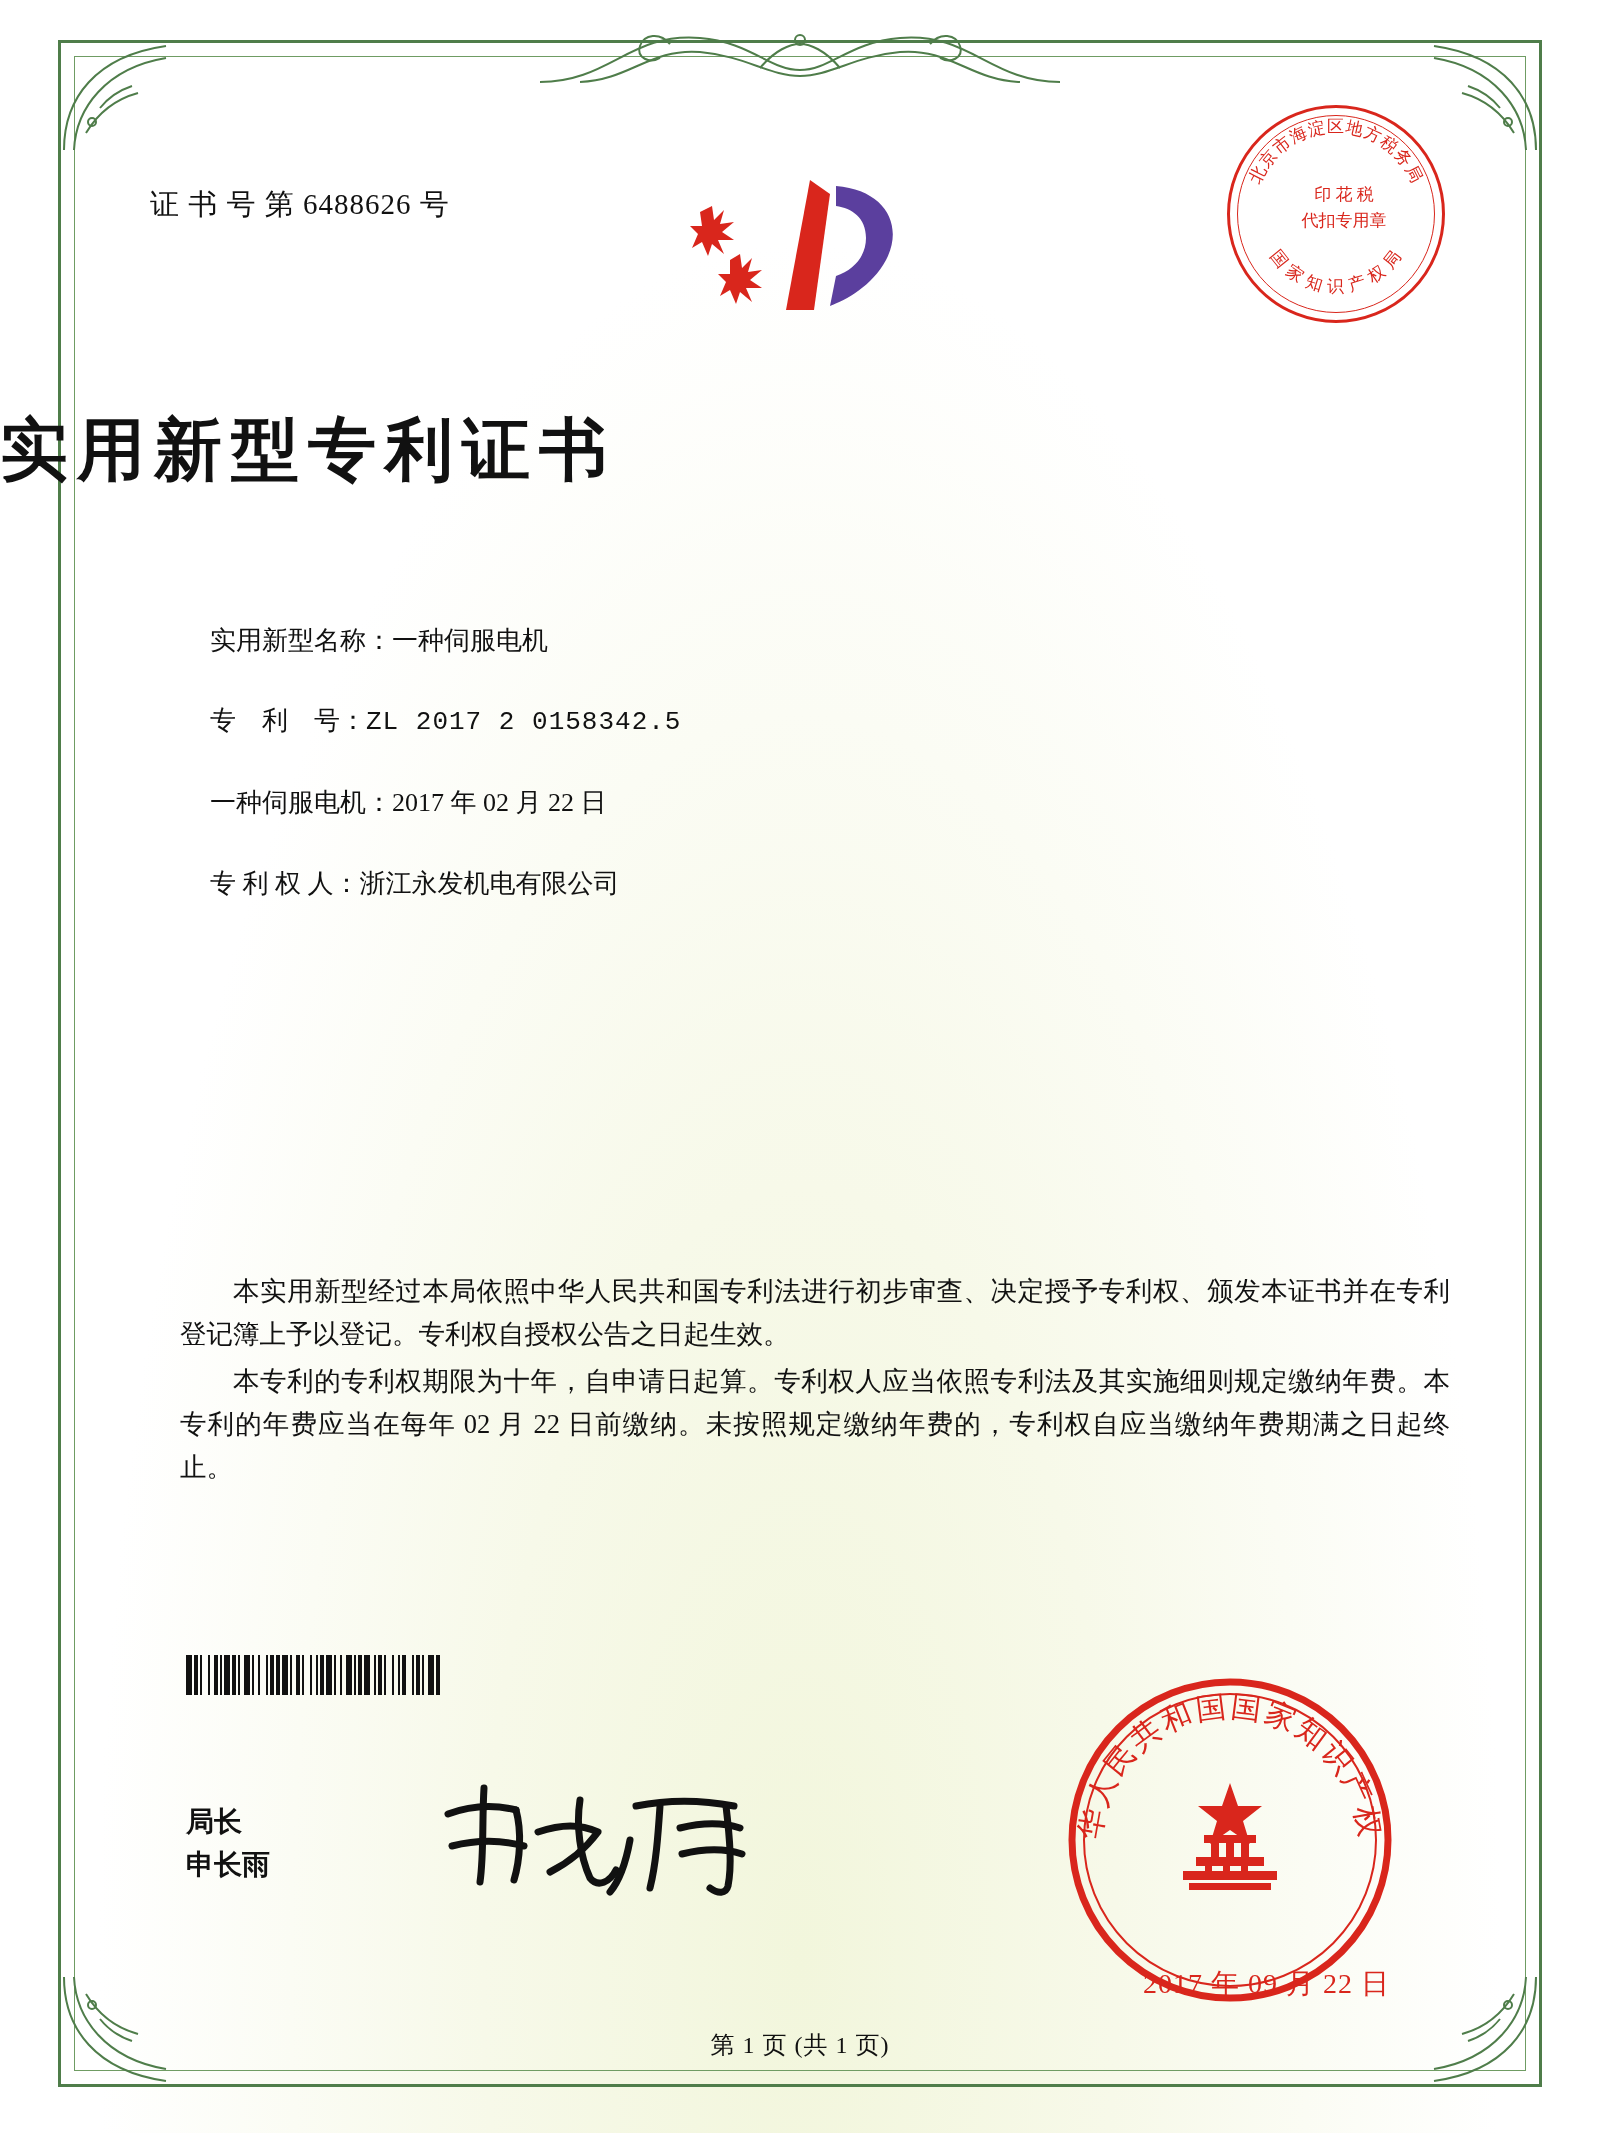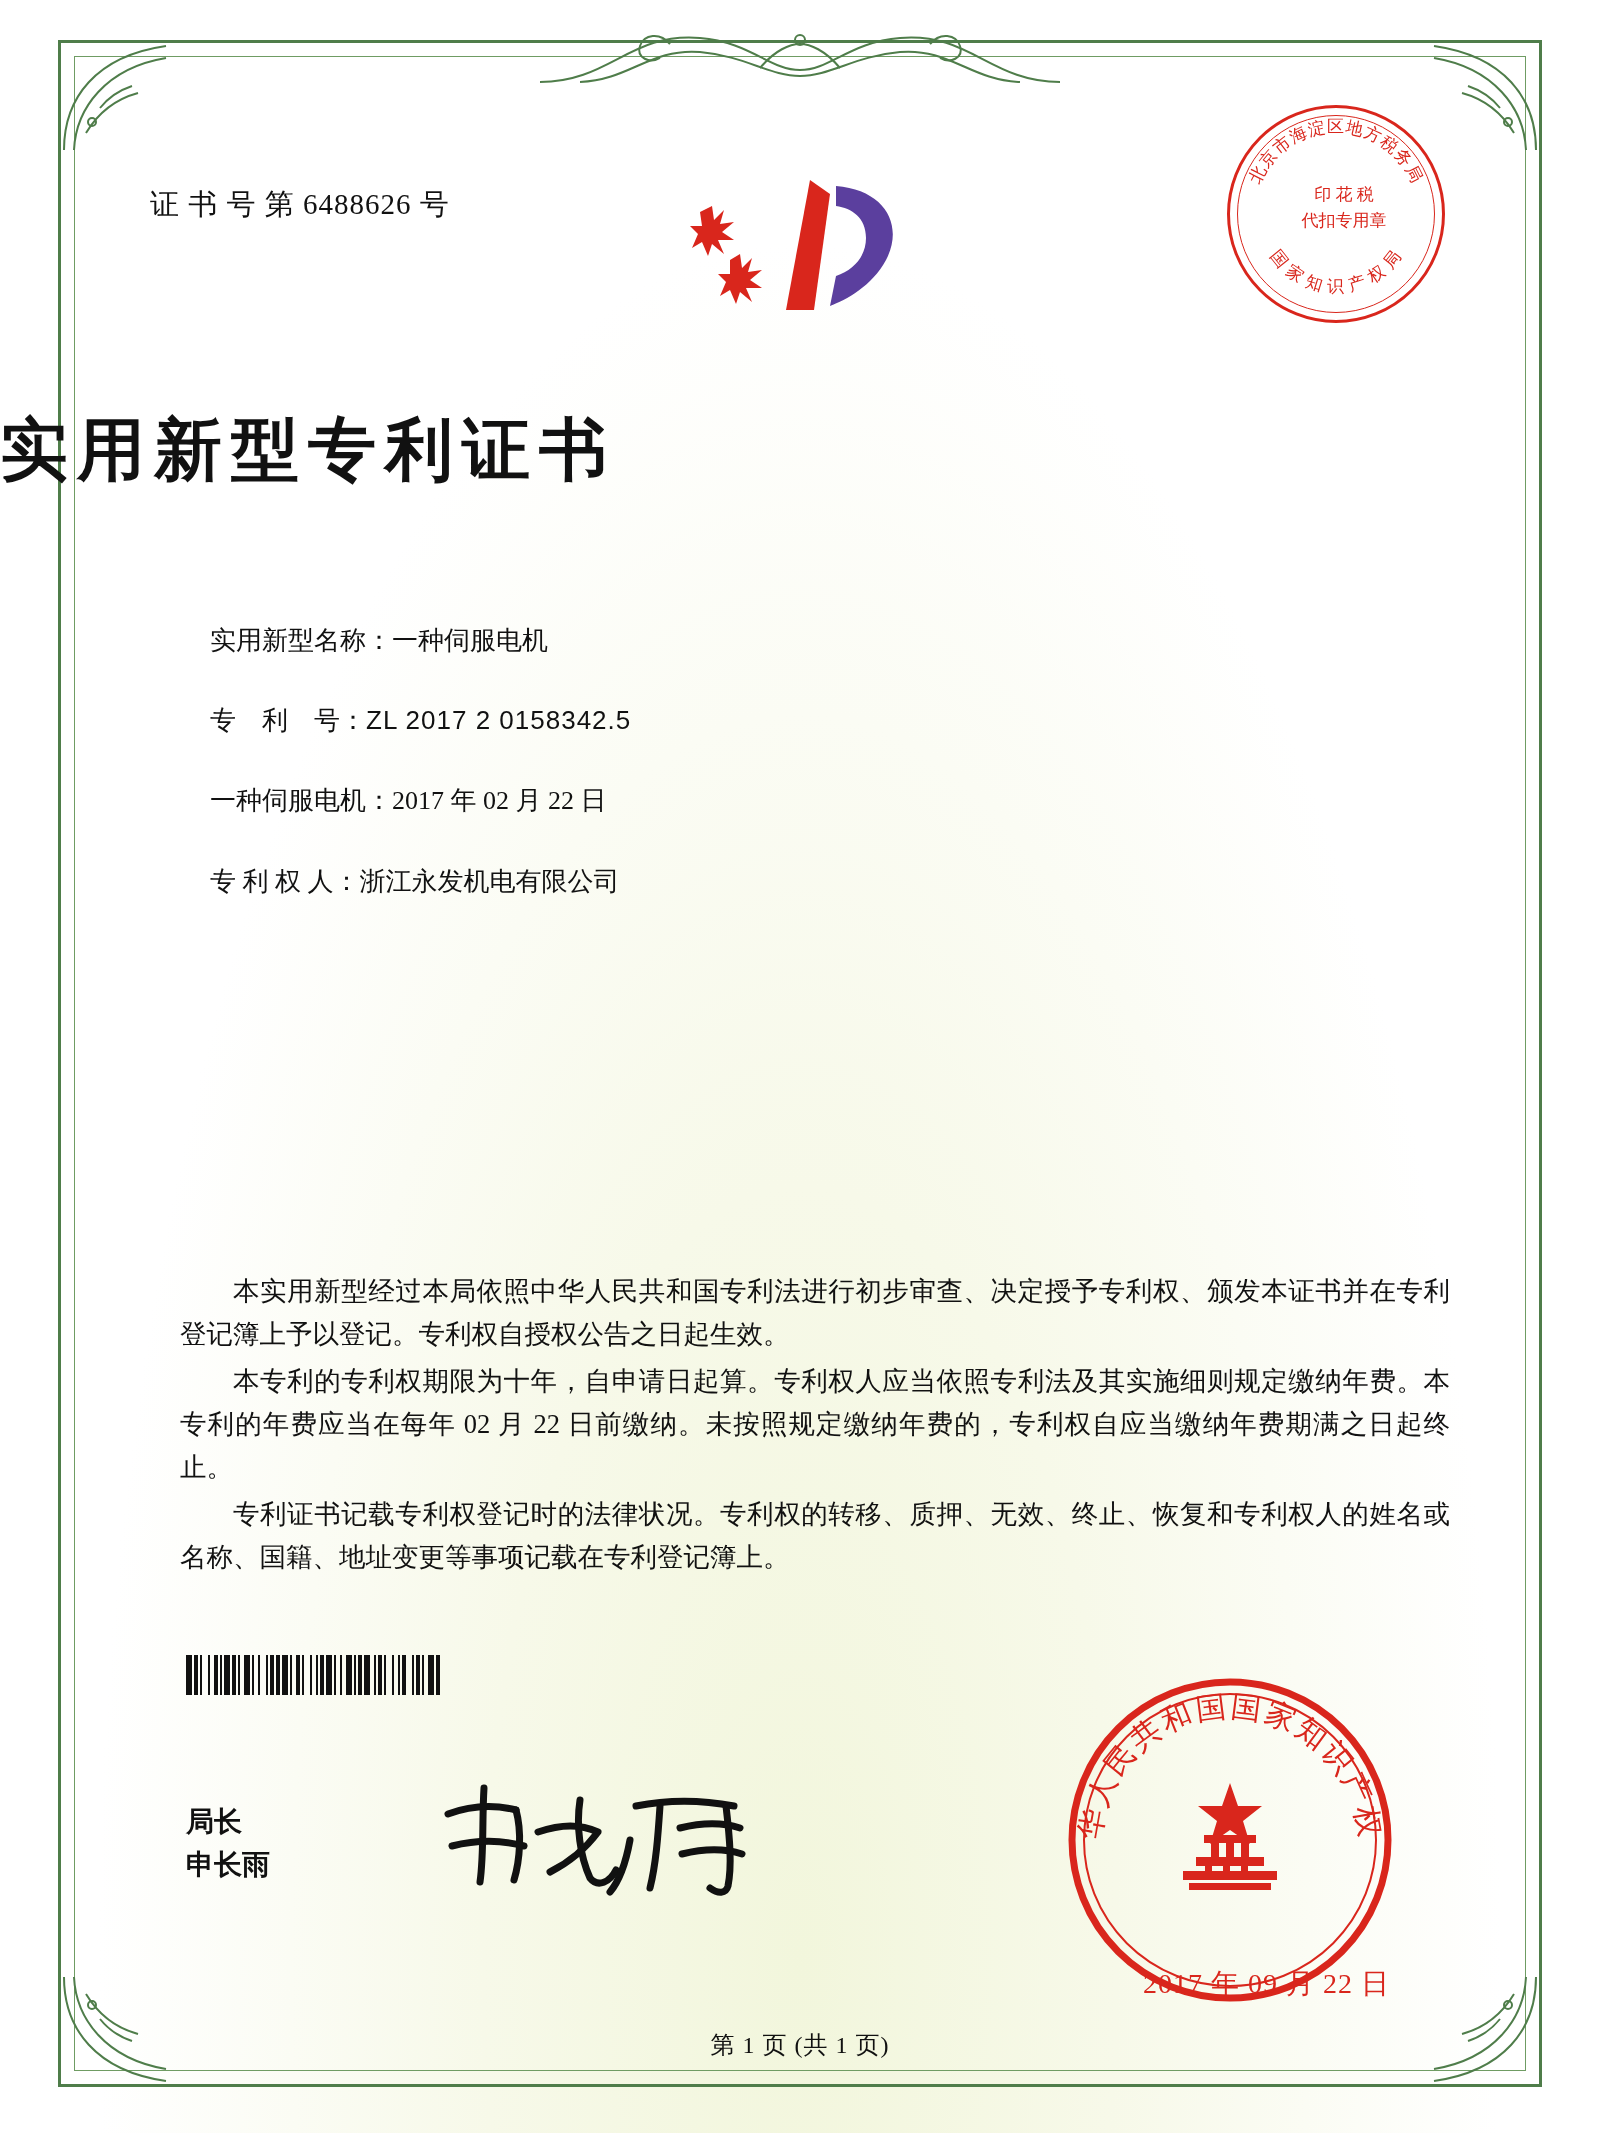--- a/index.html
+++ b/index.html
@@ -87,21 +87,21 @@
   }
   .field{
     margin-bottom:49px;
     font-size:26px;
     line-height:1.2;
     white-space:nowrap;
     margin-left:32px;
   }
   .field .lbl{display:inline-block;}
   .field .val{display:inline-block;}
-  .mono-val{font-family:Liberation Sans, sans-serif;letter-spacing:1px;}
+  .mono-val{font-family:Liberation Mono, monospace;letter-spacing:1px;}
 
   
   .paras{
     position:absolute;left:180px;right:150px;top:1270px;
     font-size:26.5px;
     line-height:1.62;
     text-align:justify;
   }
   .paras p{margin:0 0 4px 0;text-indent:2em;}
 
@@ -247,21 +247,20 @@
       <span class="lbl">一种伺服电机：</span><span class="val">2017 年 02 月 22 日</span>
     </div>
     <div class="field">
       <span class="lbl">专 利 权 人：</span><span class="val">浙江永发机电有限公司</span>
     </div>
   </div>
 
   <div class="paras">
     <p>本实用新型经过本局依照中华人民共和国专利法进行初步审查、决定授予专利权、颁发本证书并在专利登记簿上予以登记。专利权自授权公告之日起生效。</p>
     <p>本专利的专利权期限为十年，自申请日起算。专利权人应当依照专利法及其实施细则规定缴纳年费。本专利的年费应当在每年 02 月 22 日前缴纳。未按照规定缴纳年费的，专利权自应当缴纳年费期满之日起终止。</p>
-    <p>专利证书记载专利权登记时的法律状况。专利权的转移、质押、无效、终止、恢复和专利权人的姓名或名称、国籍、地址变更等事项记载在专利登记簿上。</p>
   </div>
 
   <div class="barcode" id="barcode">
       <i style="width:6px"></i>
       <i style="width:2px;background:transparent"></i>
       <i style="width:4px"></i>
       <i style="width:2px;background:transparent"></i>
       <i style="width:2px"></i>
       <i style="width:6px;background:transparent"></i>
       <i style="width:2px"></i>

